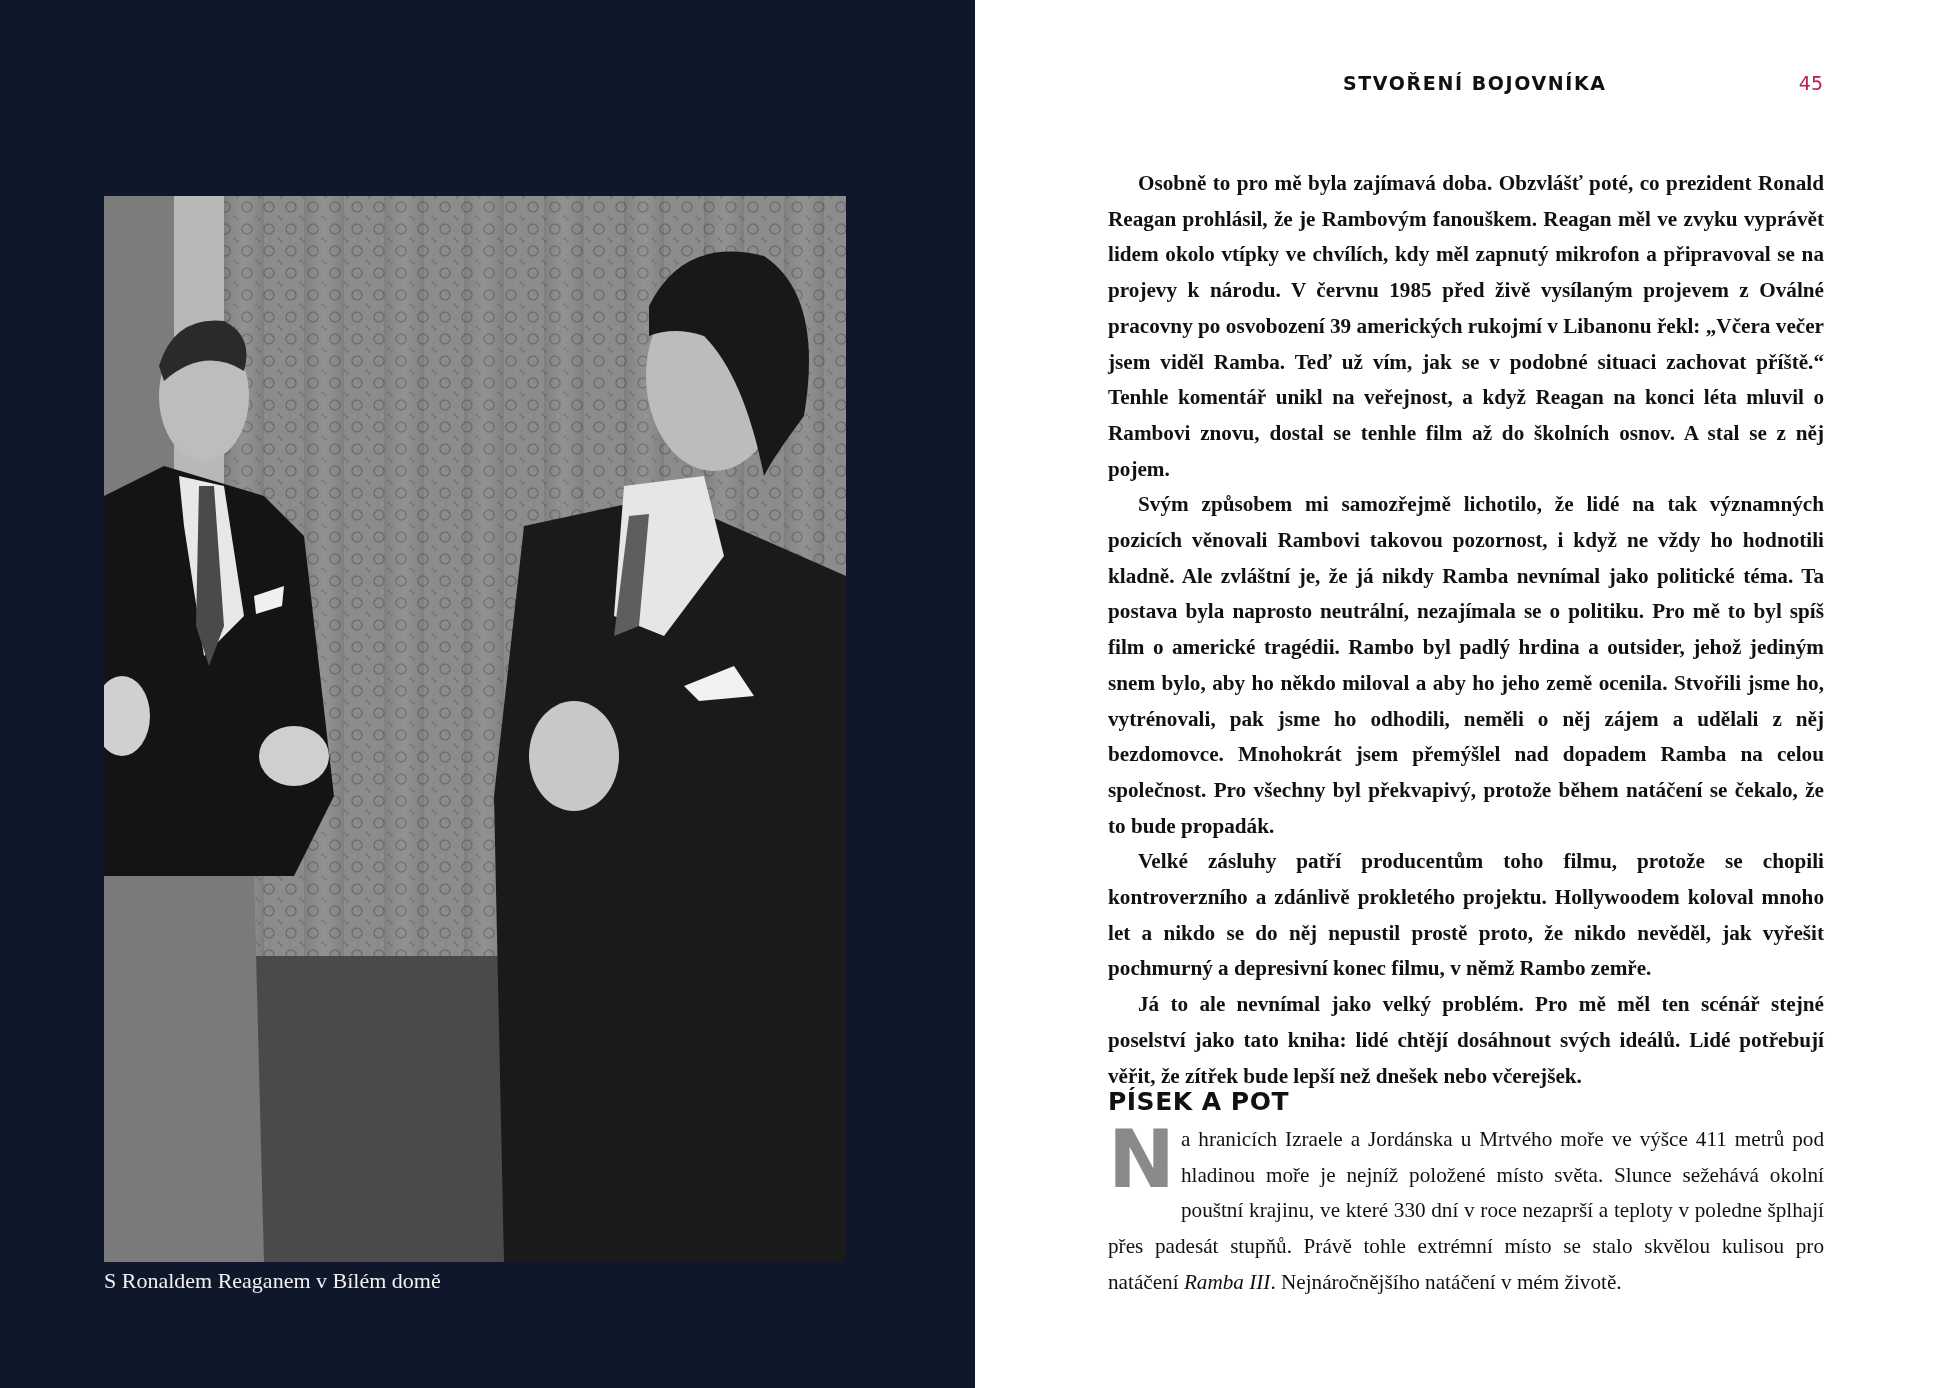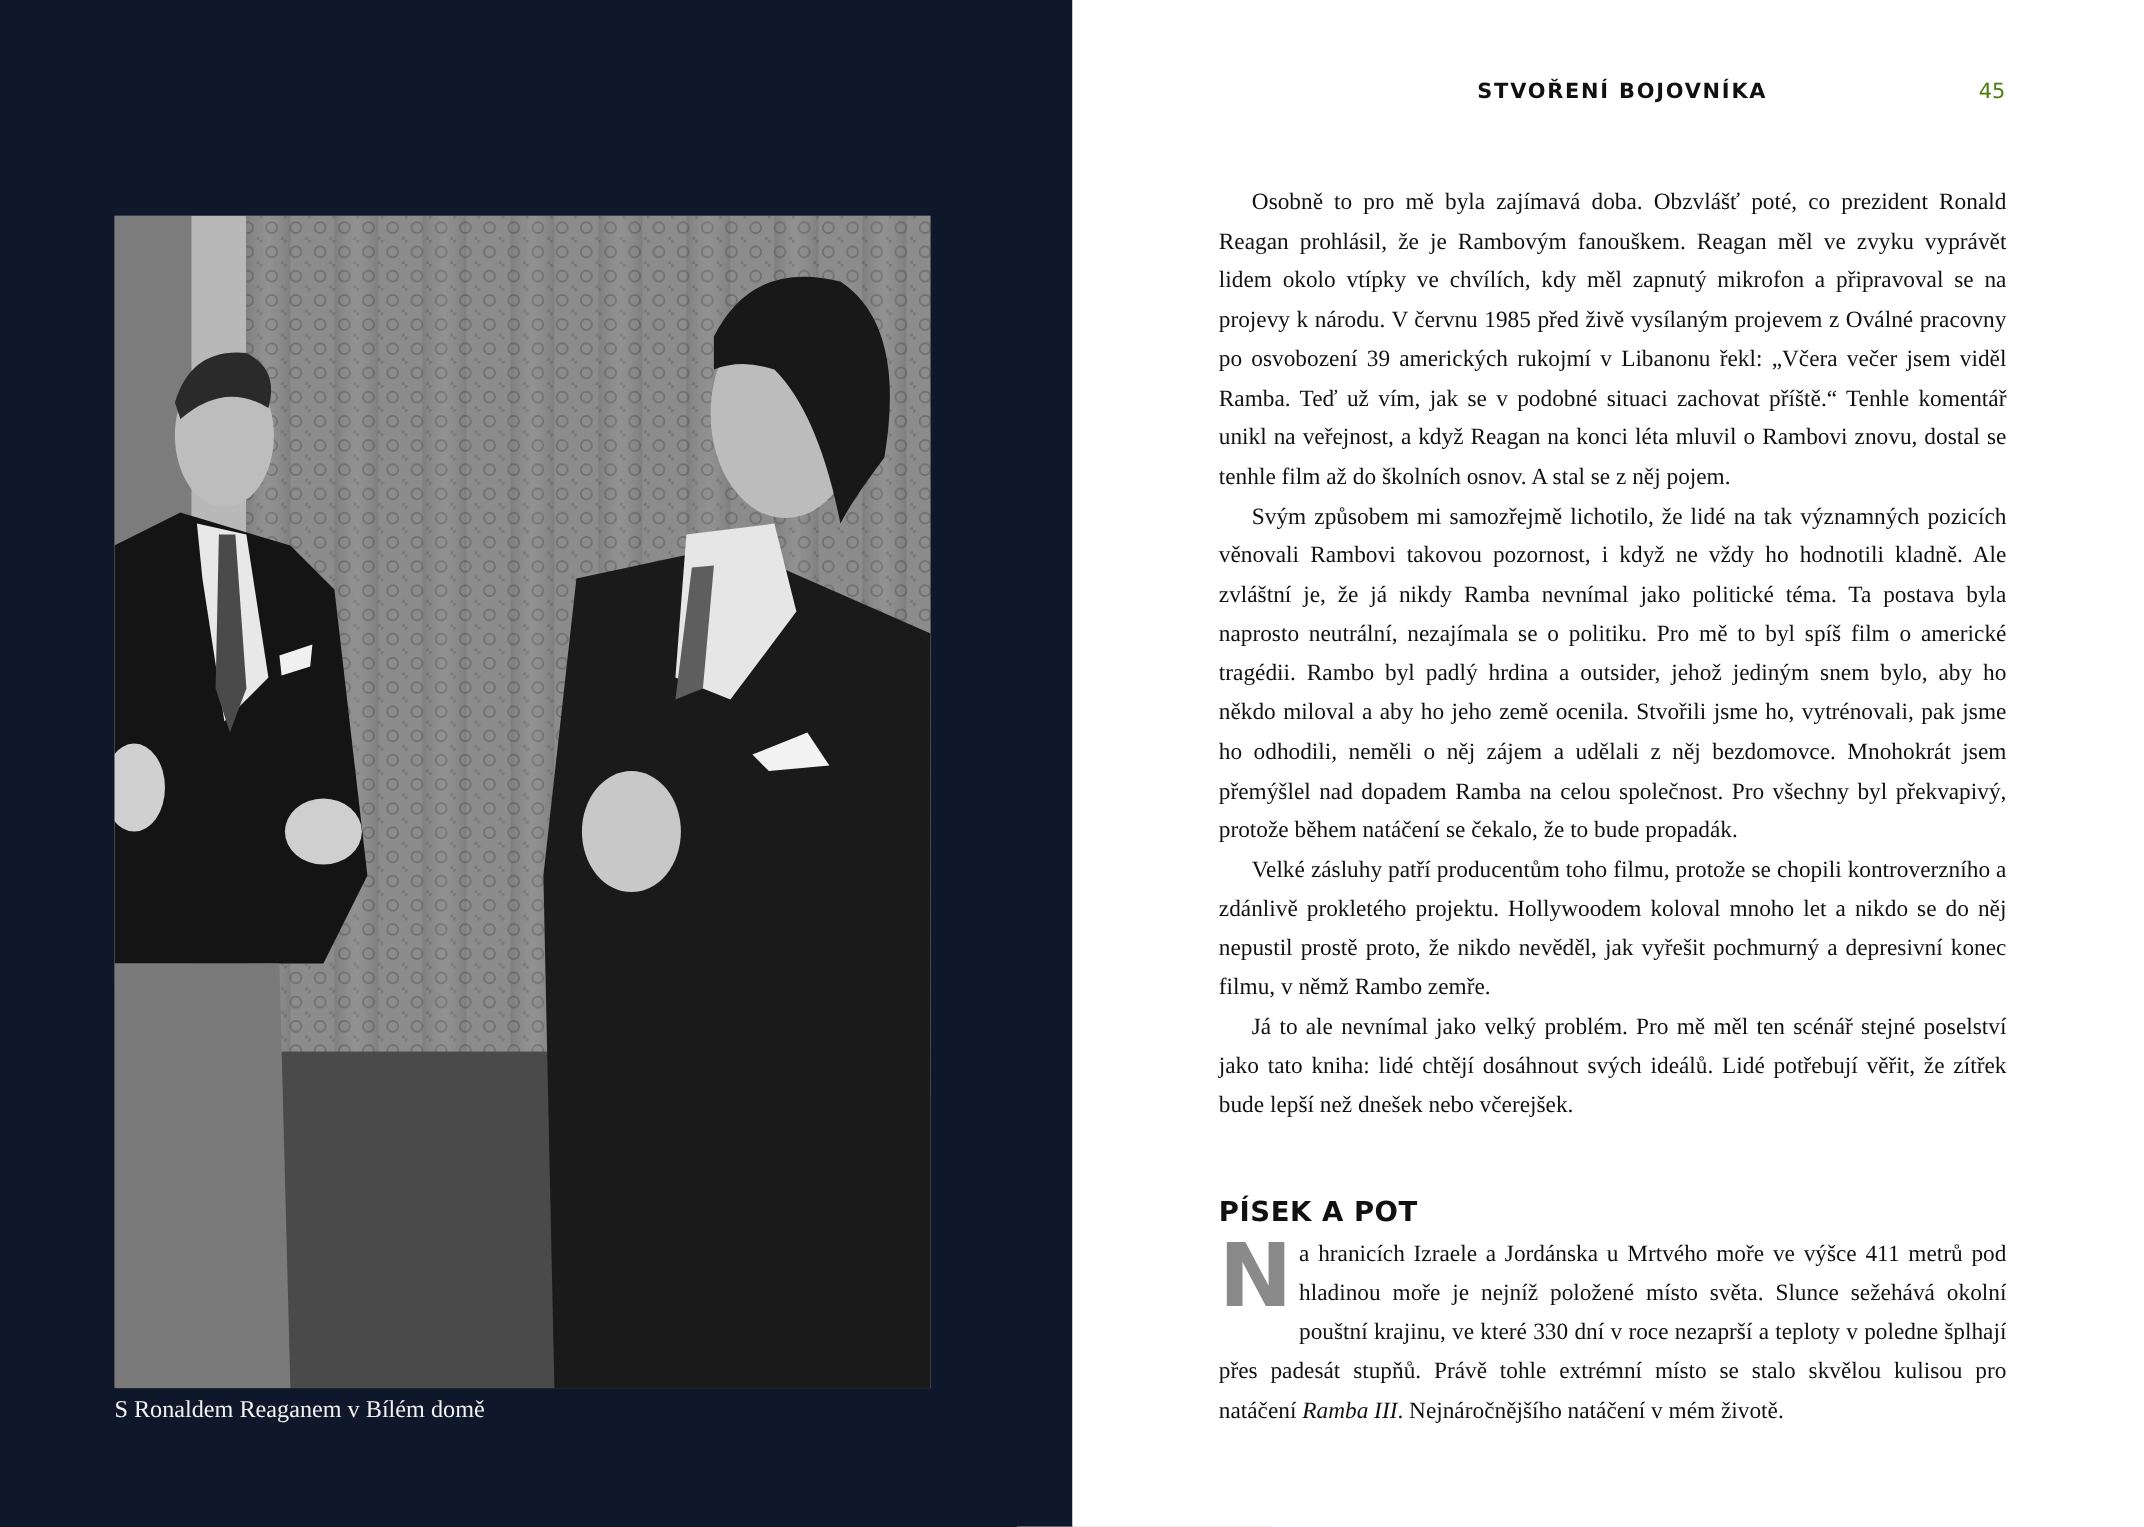--- a/index.html
+++ b/index.html
@@ -27,27 +27,28 @@
     background: #ffffff; color: #111;
   }
   .running-head {
     position: absolute; left: 368px; top: 72px;
     font-family: "DejaVu Sans", "Liberation Sans", sans-serif;
     font-weight: bold; font-size: 19px; letter-spacing: 1.6px; color: #111;
   }
   .page-number {
     position: absolute; right: 126px; top: 72px;
     font-family: "DejaVu Sans", "Liberation Sans", sans-serif;
-    font-size: 19px; color: #4d7c0f;
+    font-size: 19px; color: #be185d;
   }
   .body-text {
     position: absolute; left: 133px; top: 166px; width: 716px;
     font-family: "Liberation Serif", serif;
     font-size: 21.2px; line-height: 35.7px; color: #111;
     text-align: justify;
+    font-weight: bold;
   }
   .body-text p { margin: 0; text-indent: 30px; }
   .body-text p.first { text-indent: 30px; }
   .section-heading {
     position: absolute; left: 133px; top: 1087px;
     font-family: "DejaVu Sans", "Liberation Sans", sans-serif;
     font-weight: bold; font-size: 25px; letter-spacing: 0.5px; color: #111; text-align: right;
   }
   .section-text {
     position: absolute; left: 133px; top: 1122px; width: 716px;

